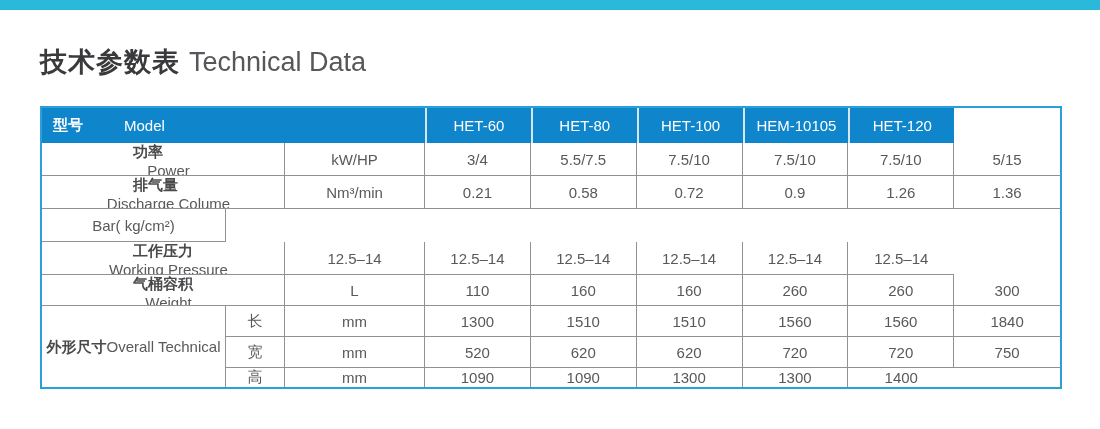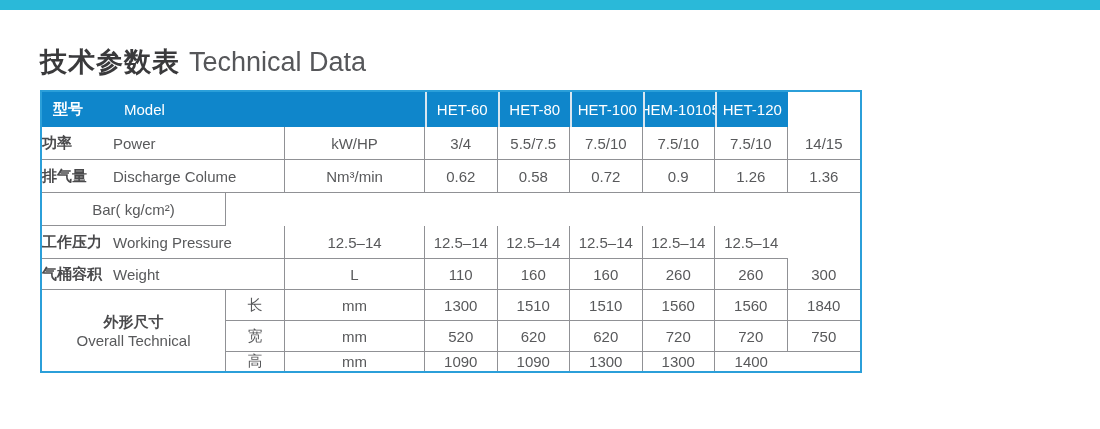--- a/index.html
+++ b/index.html
@@ -16,22 +16,22 @@
   .title {
     margin: 36px 0 0 40px;
     font-size: 27px;
     line-height: 32px;
     white-space: nowrap;
   }
   .title-zh { font-weight: bold; color: #3a3a3c; letter-spacing: 1px; }
   .title-en { color: #56575a; font-weight: 400; margin-left: 9px; margin-top: 34px; }
 
   .table-wrap {
-    margin: 12px 0 0 40px;
-    width: 822px;
+    margin: 28px 0 0 40px;
+    width: 1022px;
     border: 2px solid #2b9fd9;
     box-sizing: border-box;
   }
   .grid {
     display: grid;
     grid-template-columns: 184px 59px 140px repeat(6, 1fr);
     grid-template-rows: 35px repeat(4, 33px) repeat(3, 31px);
   }
   .c {
     box-sizing: border-box;
@@ -60,35 +60,37 @@
     justify-content: flex-start;
     padding-left: 11px;
   }
   .head-label .zh { color: #ffffff; }
   .head-model { border-left: 2px solid #d9e6f0; font-size: 15px; }
 
   
   .row-label {
     grid-column: 1 / 3;
     justify-content: flex-start;
+    padding-left: 11px;
+    flex-direction: column;
   }
   .zh {
     font-weight: bold;
     color: #4a4a4c;
     width: 71px;
     flex: none;
     font-size: 15px;
   }
   .en { color: #58595b; font-size: 15px; }
 
   
   .dim-merged {
     grid-column: 1 / 2;
     grid-row: span 3;
-    flex-direction: column;
+    flex-direction: row;
     line-height: 19px;
     border-bottom: none;
   }
   .dim-merged .zh { width: auto; }
 </style>
 </head>
 <body>
 
 <div class="topbar"></div>
 
@@ -112,28 +114,28 @@
     <div class="c row-label">
       <span class="zh">功率</span>
       <span class="en">Power</span>
     </div>
     <div class="c">kW/HP</div>
     <div class="c">3/4</div>
     <div class="c">5.5/7.5</div>
     <div class="c">7.5/10</div>
     <div class="c">7.5/10</div>
     <div class="c">7.5/10</div>
-    <div class="c lastcol">14/15</div>
+    <div class="c lastcol">5/15</div>
 
     <div class="c row-label">
       <span class="zh">排气量</span>
       <span class="en">Discharge Colume</span>
     </div>
     <div class="c">Nm³/min</div>
-    <div class="c">0.62</div>
+    <div class="c">0.21</div>
     <div class="c">0.58</div>
     <div class="c">0.72</div>
     <div class="c">0.9</div>
     <div class="c">1.26</div>
     <div class="c lastcol">1.36</div>
 
     <div class="c">Bar( kg/cm²)</div>
     <div class="c row-label">
       <span class="zh">工作压力</span>
       <span class="en">Working Pressure</span>

